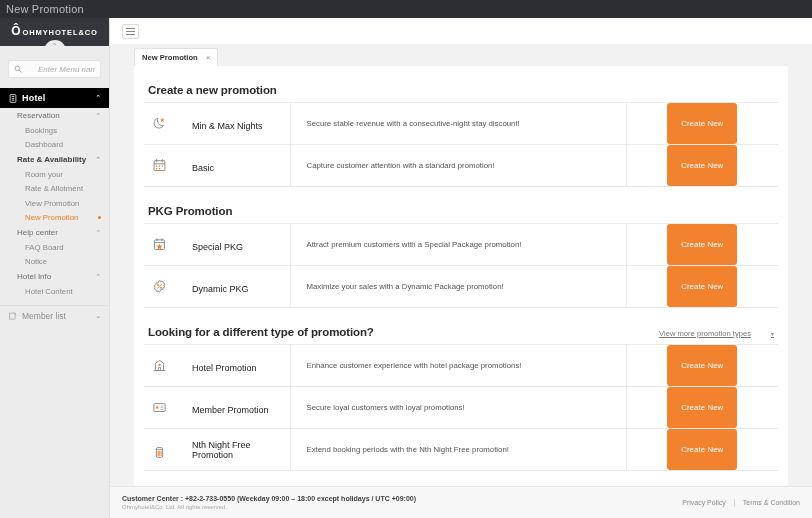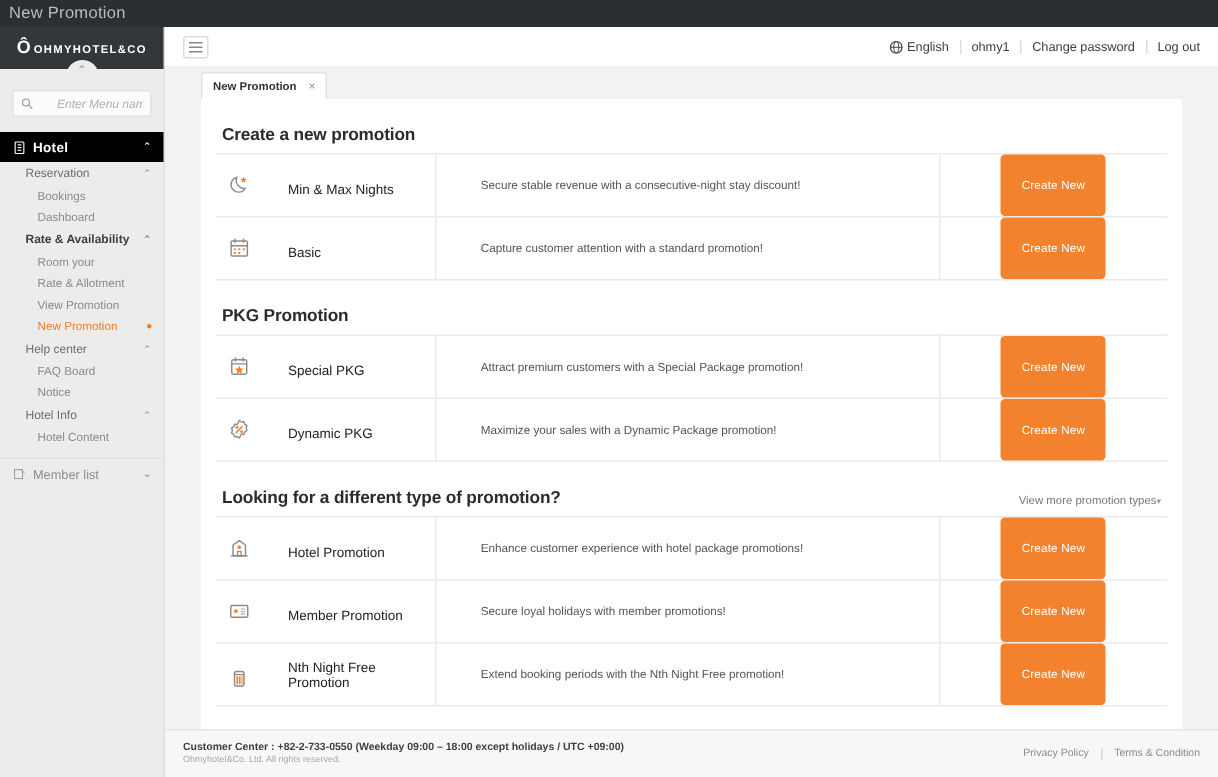--- a/index.html
+++ b/index.html
@@ -205,42 +205,42 @@
     display: flex; align-items: flex-end;
     padding: 6px 4px 6px 4px;
   }
   .section-title {
     font-size: 11.5px; font-weight: 700; color: #2b2b2b;
     letter-spacing: -.1px;
   }
   .view-more {
     margin-left: auto;
     font-size: 7.6px; color: #777;
-    display: flex; align-items: center; gap: 0;
+    display: flex; align-items: center; gap: 20px; text-decoration: underline;
   }
   .view-more .caret { font-size: 6px; color: #999; }
 
   table.promo-table {
     width: 100%;
     border-collapse: collapse;
     table-layout: fixed;
   }
   table.promo-table tr { height: 32.5px; }
   table.promo-table td {
     border-top: 1px solid #eaeaea;
     border-bottom: 1px solid #eaeaea;
     vertical-align: middle;
   }
   td.c-name {
     width: 146px;
     border-right: 1px solid #eaeaea;
     padding-left: 8px;
   }
   td.c-desc {
-    padding-left: 30px;
+    padding-left: 16px;
     font-size: 7.8px;
     color: #555;
   }
   td.c-action {
     width: 152px;
     border-left: 1px solid #eaeaea;
     text-align: center;
   }
   .name-cell { display: flex; align-items: flex-end; gap: 25px; }
   .name-cell .nm { font-size: 9px; color: #222; }
@@ -384,38 +384,20 @@
   </aside>
 
   <div class="main">
 
     <div class="topbar">
       <div class="hamburger">
         <i></i>
         <i></i>
         <i></i>
       </div>
-      <div class="topbar-right">
-        <div class="lang">
-          <span>
-            <svg width="9" height="9" viewBox="0 0 14 14">
-              <circle cx="7" cy="7" r="6" fill="none" stroke="#3c3c3c" stroke-width="1.2"></circle>
-              <ellipse cx="7" cy="7" rx="2.6" ry="6" fill="none" stroke="#3c3c3c" stroke-width="1"></ellipse>
-              <line x1="1" y1="7" x2="13" y2="7" stroke="#3c3c3c" stroke-width="1"></line>
-            </svg>
-          </span>
-          <span>English</span>
-        </div>
-        <span class="sep"></span>
-        <span>ohmy1</span>
-        <span class="sep"></span>
-        <span>Change password</span>
-        <span class="sep"></span>
-        <span>Log out</span>
-      </div>
     </div>
 
     <div class="tabstrip">
       <div class="tab">
         <span>New Promotion</span>
         <span class="close">×</span>
       </div>
     </div>
 
     <div class="content-scroll">
@@ -557,21 +539,21 @@
                       <rect x="2.2" y="4.4" width="13.6" height="9.4" rx="1" fill="none" stroke="#8a8a8a" stroke-width="1.15"></rect>
                       <path d="M6.3 6.7l.66 1.34 1.48.21-1.07 1.04.25 1.47-1.32-.69-1.32.69.25-1.47L4.16 8.25l1.48-.21z" fill="#f3822e"></path>
                       <line x1="10.2" y1="7.3" x2="13.8" y2="7.3" stroke="#b5b5b5" stroke-width="1"></line>
                       <line x1="10.2" y1="9.3" x2="13.8" y2="9.3" stroke="#b5b5b5" stroke-width="1"></line>
                       <line x1="10.2" y1="11.3" x2="13.8" y2="11.3" stroke="#b5b5b5" stroke-width="1"></line>
                     </svg>
                   </span>
                   <span class="nm">Member Promotion</span>
                 </div>
               </td>
-              <td class="c-desc">Secure loyal holidays with member promotions!</td>
+              <td class="c-desc">Secure loyal customers with loyal promotions!</td>
               <td class="c-action">
                 <button class="btn-create">Create New</button>
               </td>
             </tr>
             <tr>
               <td class="c-name">
                 <div class="name-cell">
                   <span>
                     <svg width="15" height="15" viewBox="0 0 18 18">
                       <rect x="5.2" y="3.2" width="7.6" height="11.6" rx="1.6" fill="none" stroke="#8a8a8a" stroke-width="1.15"></rect>

